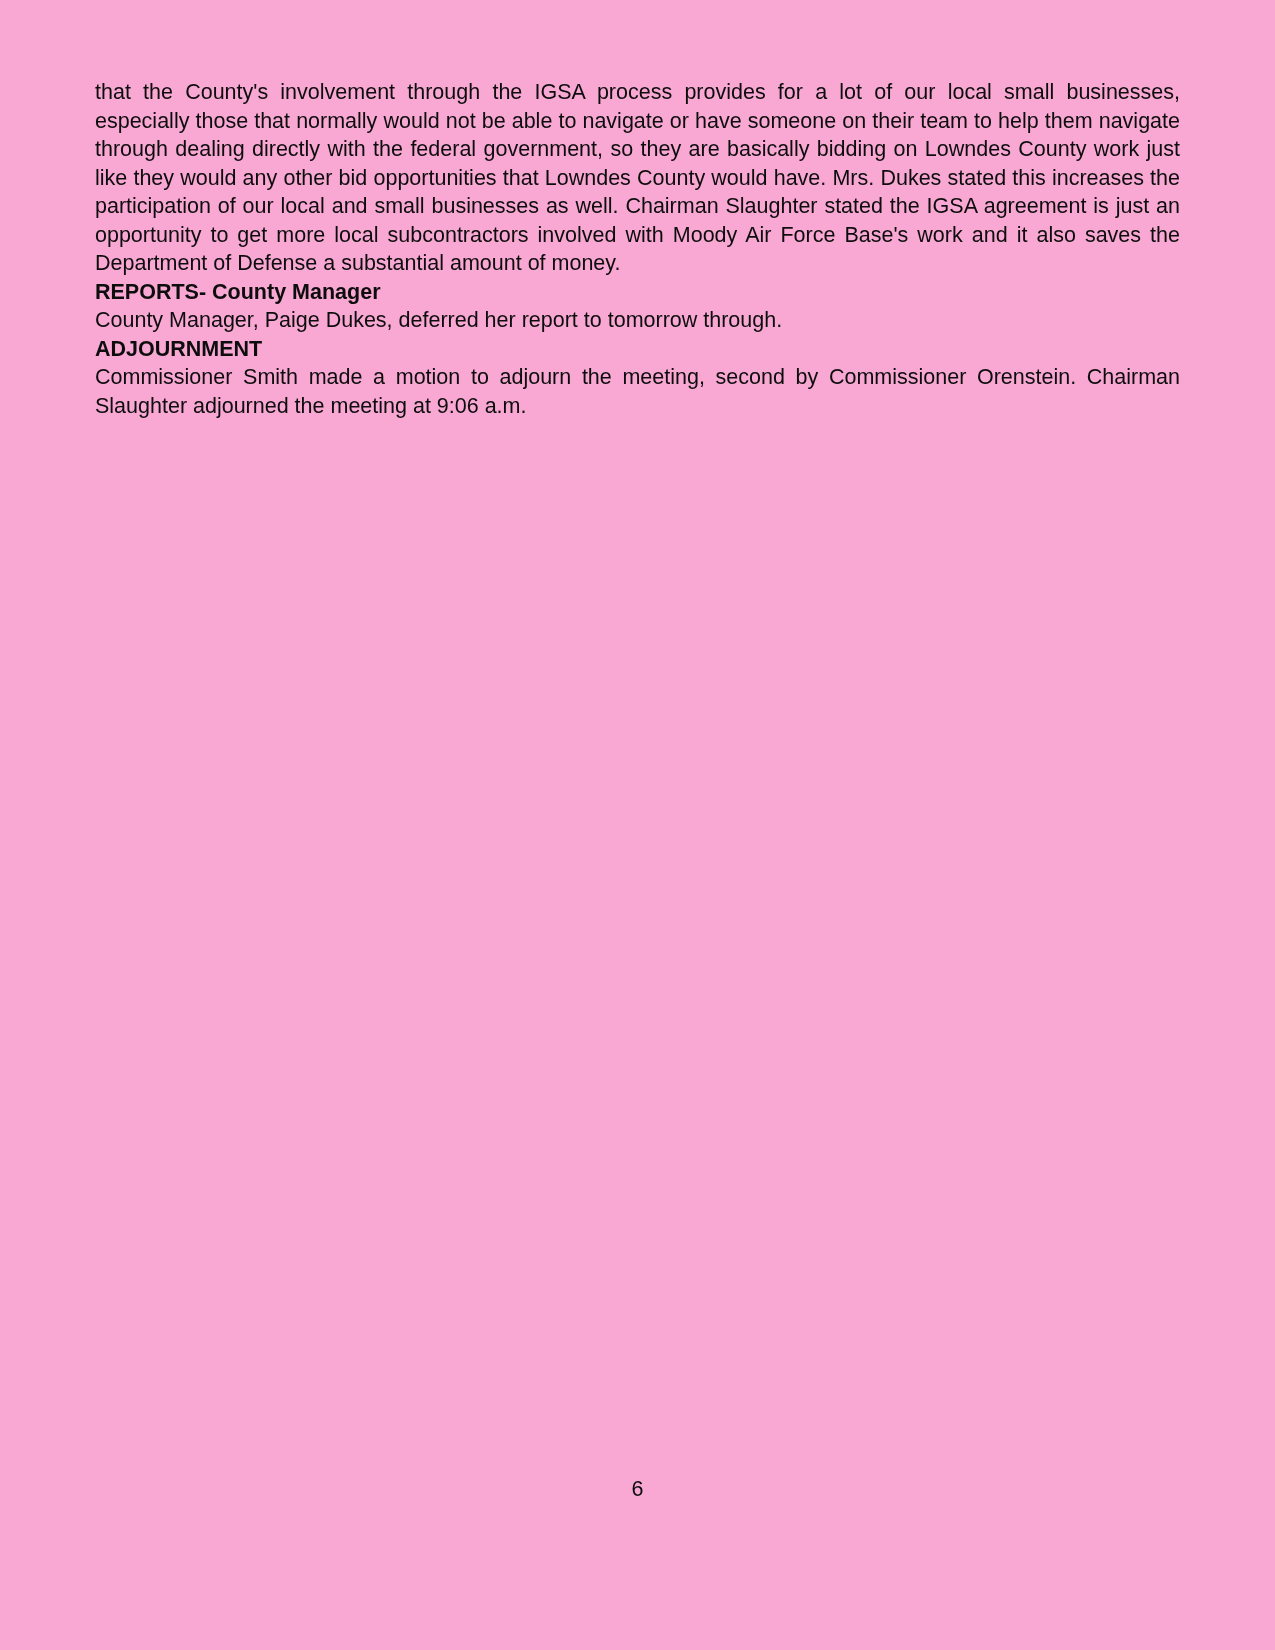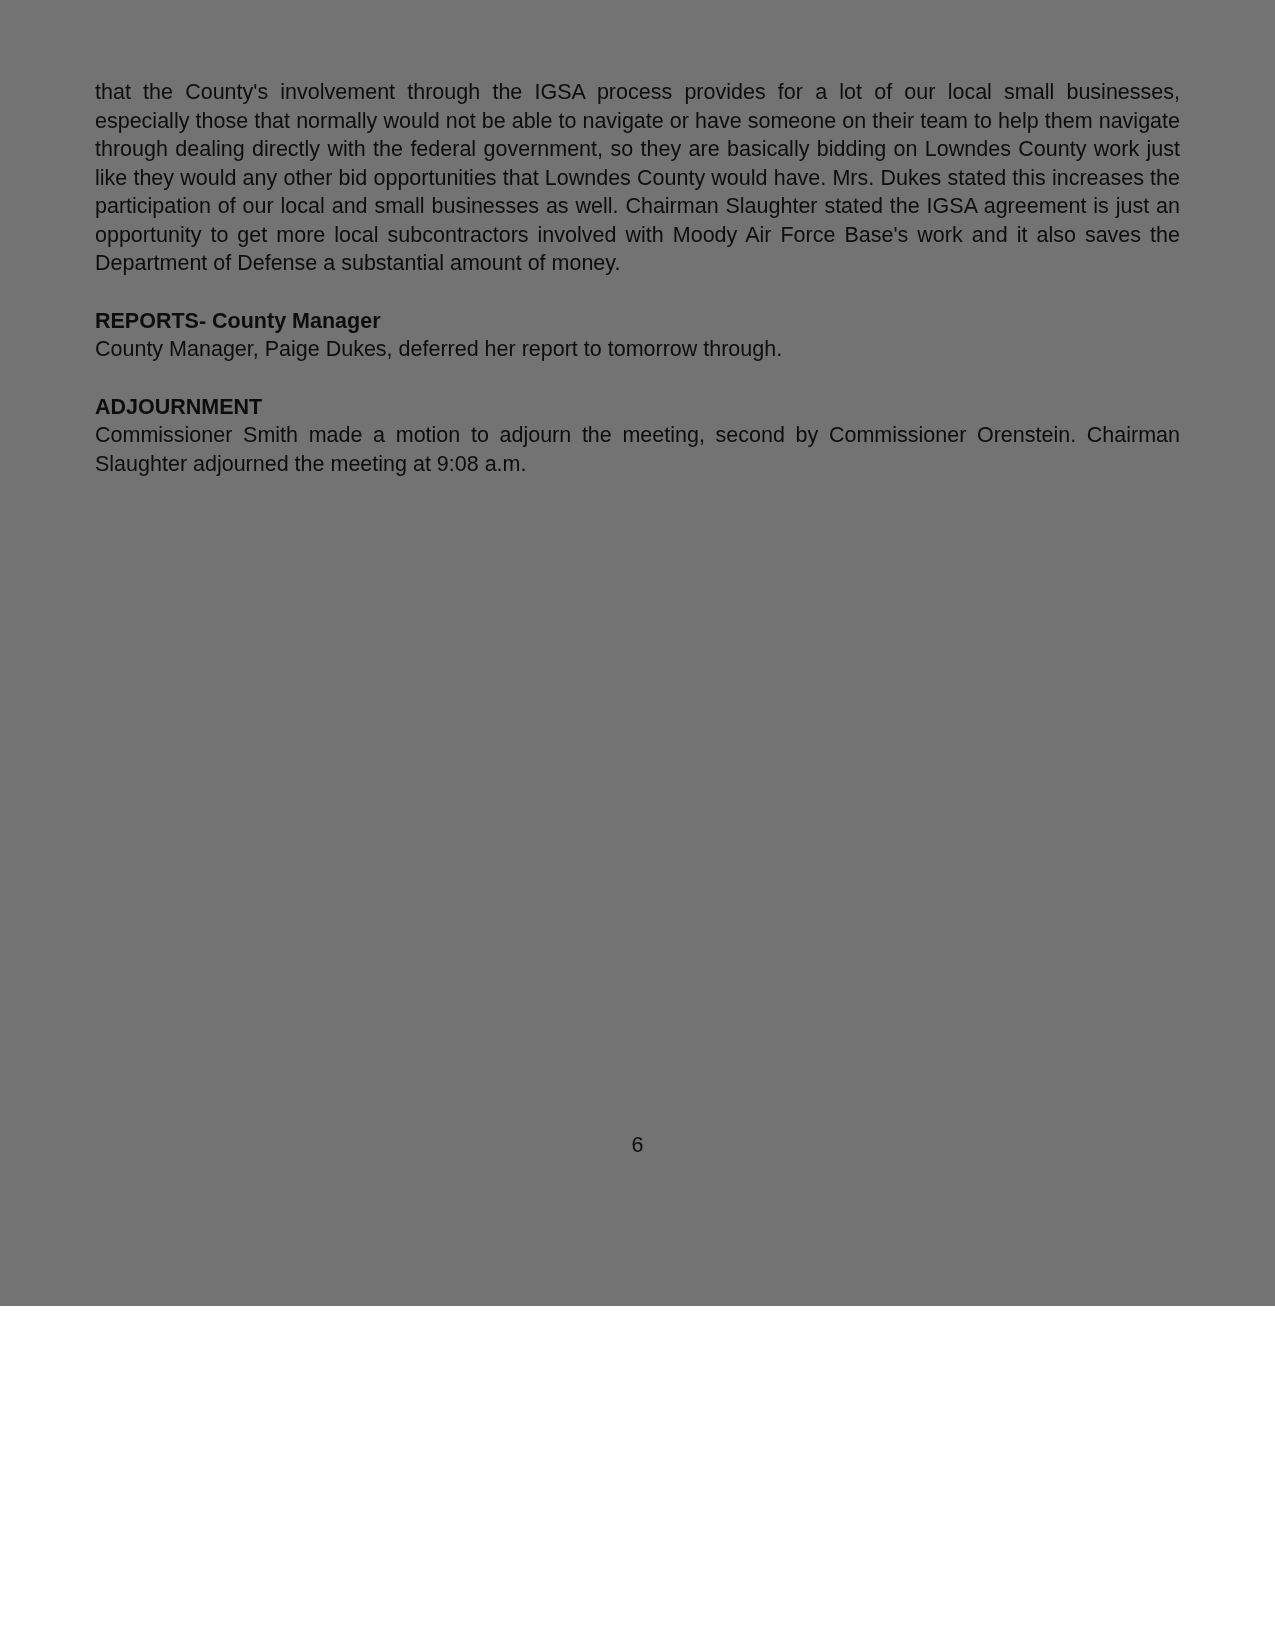--- a/index.html
+++ b/index.html
@@ -3,37 +3,36 @@
 <meta charset="utf-8">
 <style>
   * { margin: 0; padding: 0; box-sizing: border-box; }
   html, body {
     background: #ffffff;
     font-family: "Liberation Sans", "DejaVu Sans", sans-serif;
   }
   .page {
     position: relative;
     width: 1275px;
-    height: 1306px;
+    height: 1650px;
     margin: 0 auto;
-    background: #737373;
+    background: #f9a8d4;
     color: #000000;
     padding: 78px 95px 0 95px;
   }
   .body-text {
     font-size: 21.5px;
     line-height: 28.5px;
     color: #0d0d0d;
   }
   .para-justified {
     text-align: justify;
     text-justify: inter-word;
   }
   .section {
-    margin-top: 29px;
   }
   .section-heading {
     font-size: 21.5px;
     line-height: 28.5px;
     font-weight: bold;
     color: #0d0d0d;
   }
   .section-body {
     text-align: justify;
     text-justify: inter-word;
@@ -55,18 +54,18 @@
 
   <p class="body-text para-justified">that the County's involvement through the IGSA process provides for a lot of our local small businesses, especially those that normally would not be able to navigate or have someone on their team to help them navigate through dealing directly with the federal government, so they are basically bidding on Lowndes County work just like they would any other bid opportunities that Lowndes County would have. Mrs. Dukes stated this increases the participation of our local and small businesses as well. Chairman Slaughter stated the IGSA agreement is just an opportunity to get more local subcontractors involved with Moody Air Force Base's work and it also saves the Department of Defense a substantial amount of money.</p>
 
   <div class="section">
     <h2 class="section-heading">REPORTS- County Manager</h2>
     <p class="body-text section-body">County Manager, Paige Dukes, deferred her report to tomorrow through.</p>
   </div>
 
   <div class="section">
     <h2 class="section-heading">ADJOURNMENT</h2>
-    <p class="body-text section-body">Commissioner Smith made a motion to adjourn the meeting, second by Commissioner Orenstein. Chairman Slaughter adjourned the meeting at 9:08 a.m.</p>
+    <p class="body-text section-body">Commissioner Smith made a motion to adjourn the meeting, second by Commissioner Orenstein. Chairman Slaughter adjourned the meeting at 9:06 a.m.</p>
   </div>
 
   <div class="page-number">6</div>
 
 </div>
 
 </body></html>

